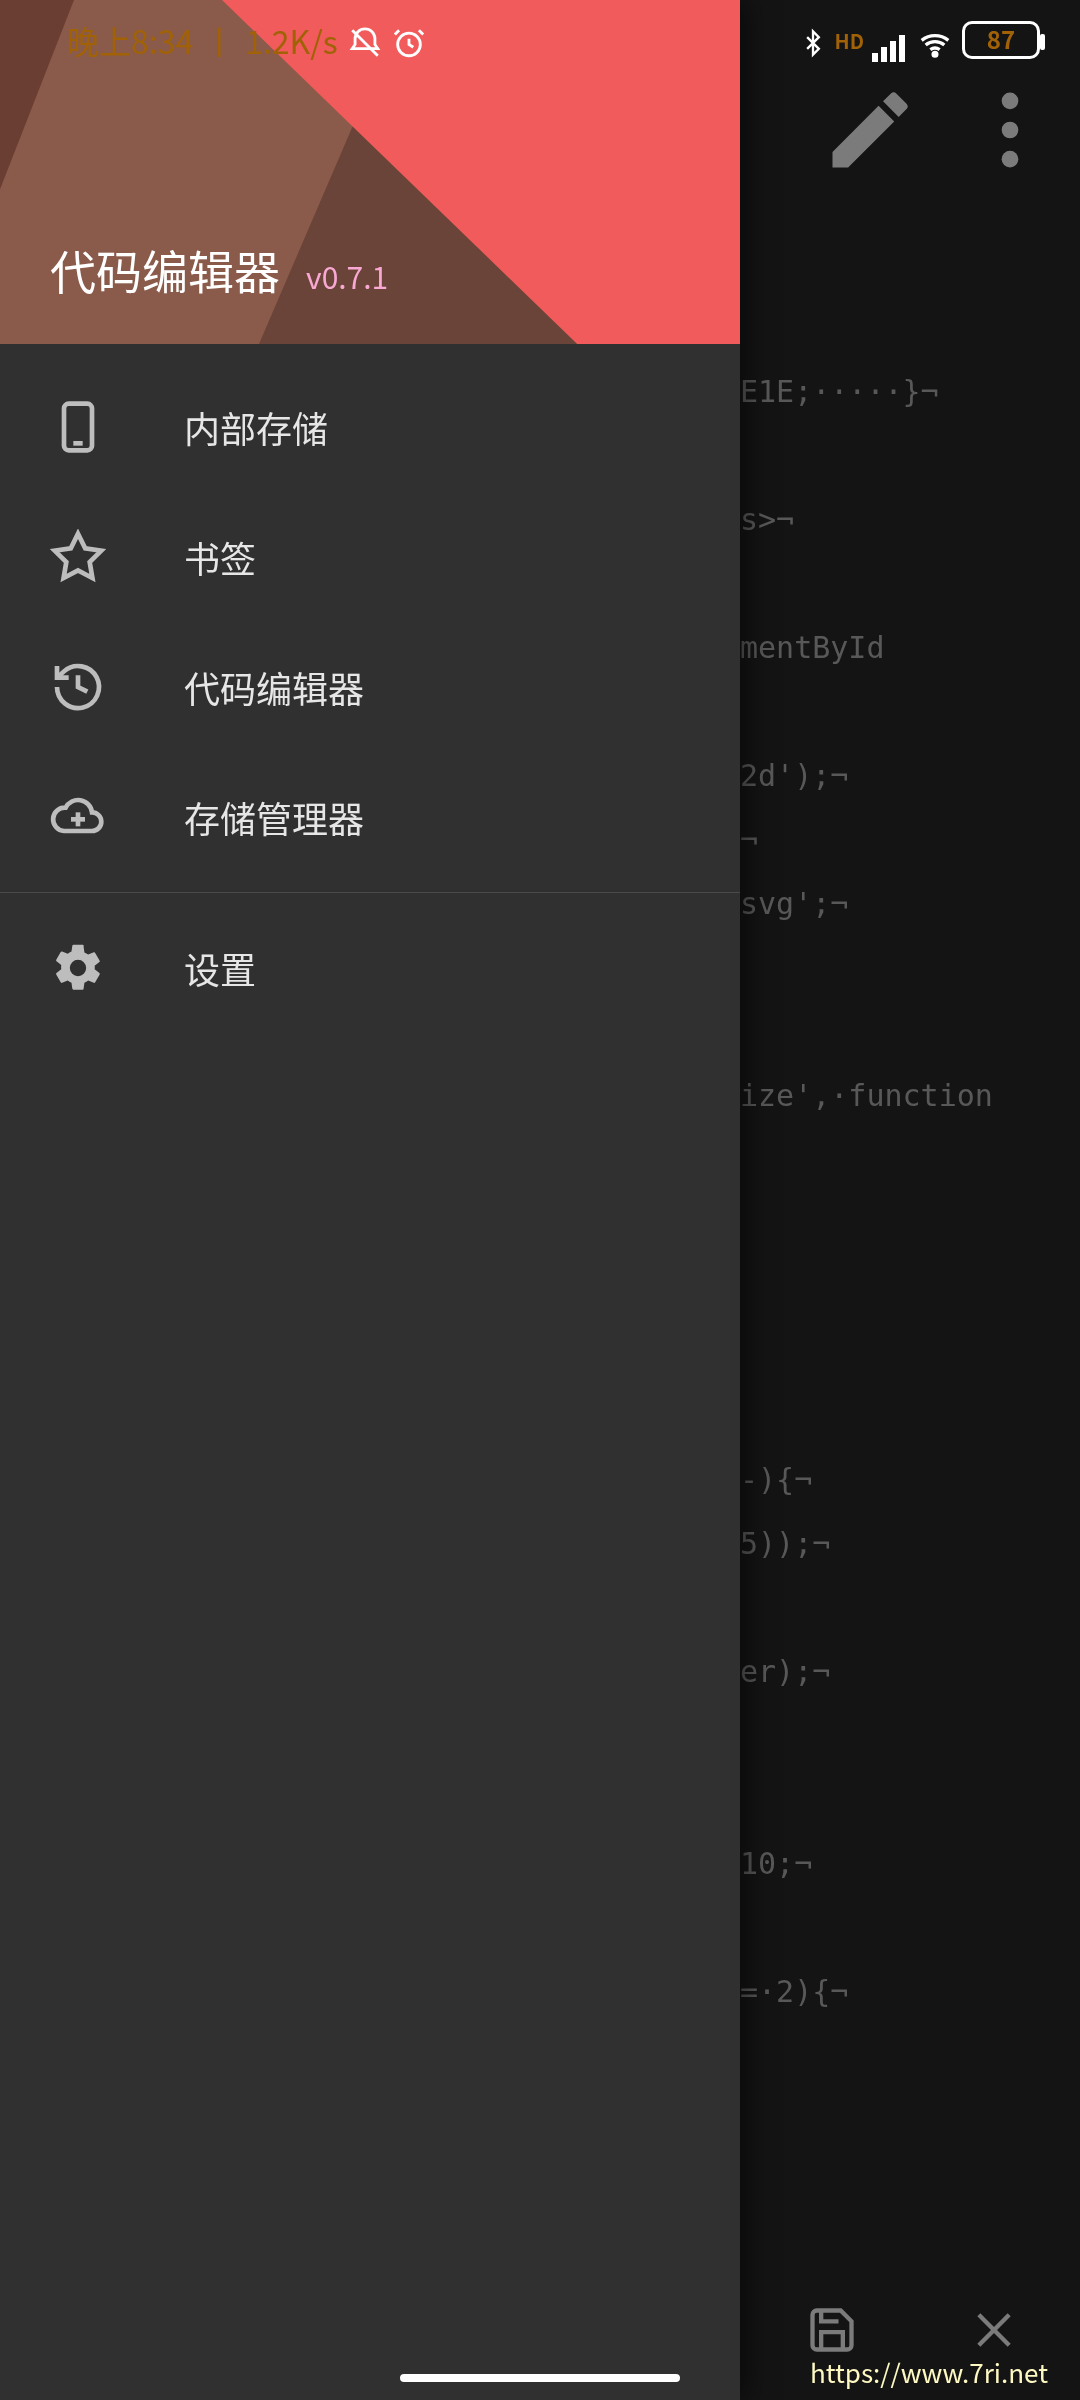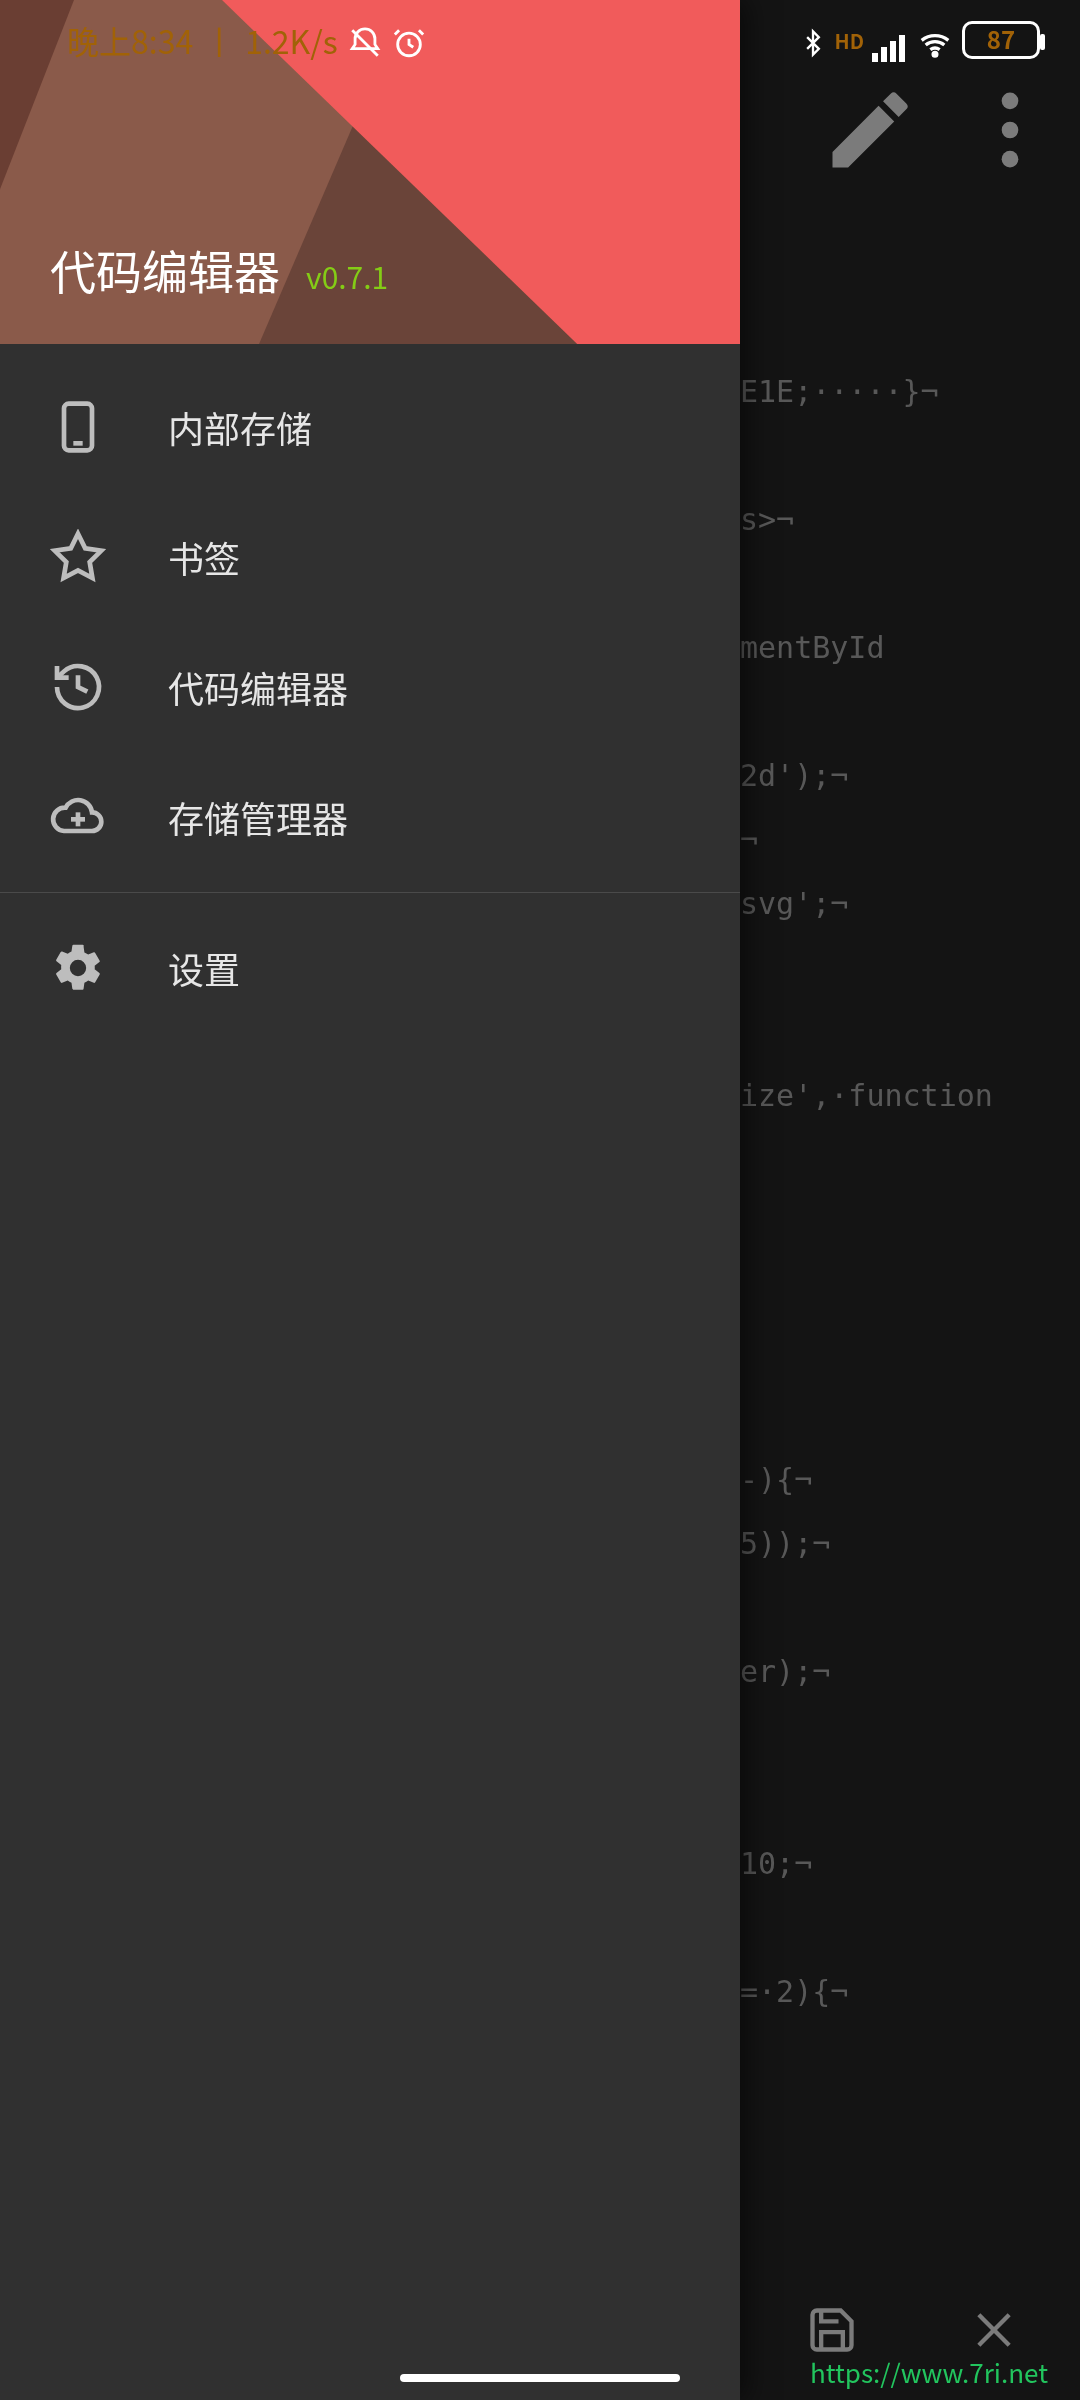--- a/index.html
+++ b/index.html
@@ -50,32 +50,32 @@
     height: 344px; position: relative; overflow: hidden; background: #6a4439;
   }
   .dh-layer1 { position:absolute; inset:0; background:#6a3e33; clip-path: polygon(0 0, 42% 0, 0 100%); }
   .dh-layer2 { position:absolute; inset:0; background:#8a5a4a; clip-path: polygon(10% 0, 55% 0, 35% 100%, 0 100%, 0 55%); }
   .dh-layer3 { position:absolute; inset:0; background:#f15b5b; clip-path: polygon(30% 0, 100% 0, 100% 100%, 78% 100%); }
   .dh-layer4 { position:absolute; inset:0; background:#7e4b3d; clip-path: polygon(30% 0, 100% 0, 100% 38%, 60% 58%); opacity:0.85; }
   .dh-title {
     position: absolute; left: 50px; bottom: 42px; color: #fff; display: flex; align-items: baseline; gap: 26px;
   }
   .dh-title .name { font-size: 46px; font-weight: 400; }
-  .dh-title .ver  { font-size: 30px; color: #84cc16; }
+  .dh-title .ver  { font-size: 30px; color: #f9a8d4; }
 
   .menu { padding-top: 18px; }
   .menu-item {
-    height: 130px; display: flex; align-items: center; gap: 62px; padding-left: 50px;
+    height: 130px; display: flex; align-items: center; gap: 78px; padding-left: 50px;
     color: #e6e6e6; font-size: 36px; cursor: pointer;
   }
   .menu-item .mi-icon { width: 56px; height: 56px; color: #bdbdbd; display:flex; align-items:center; justify-content:center; }
   .menu-divider { height: 1px; background: #4a4a4a; margin: 10px 0; }
 
   .watermark {
-    position: absolute; right: 32px; bottom: 10px; color: #22c55e; font-size: 26px; z-index: 60;
+    position: absolute; right: 32px; bottom: 10px; color: #fef9c3; font-size: 26px; z-index: 60;
   }
   .home-indicator {
     position: absolute; bottom: 18px; left: 50%; transform: translateX(-50%);
     width: 280px; height: 8px; background: #fff; border-radius: 4px; z-index: 60;
   }
 
   svg { width: 100%; height: 100%; }
 </style>
 </head>
 <body>

